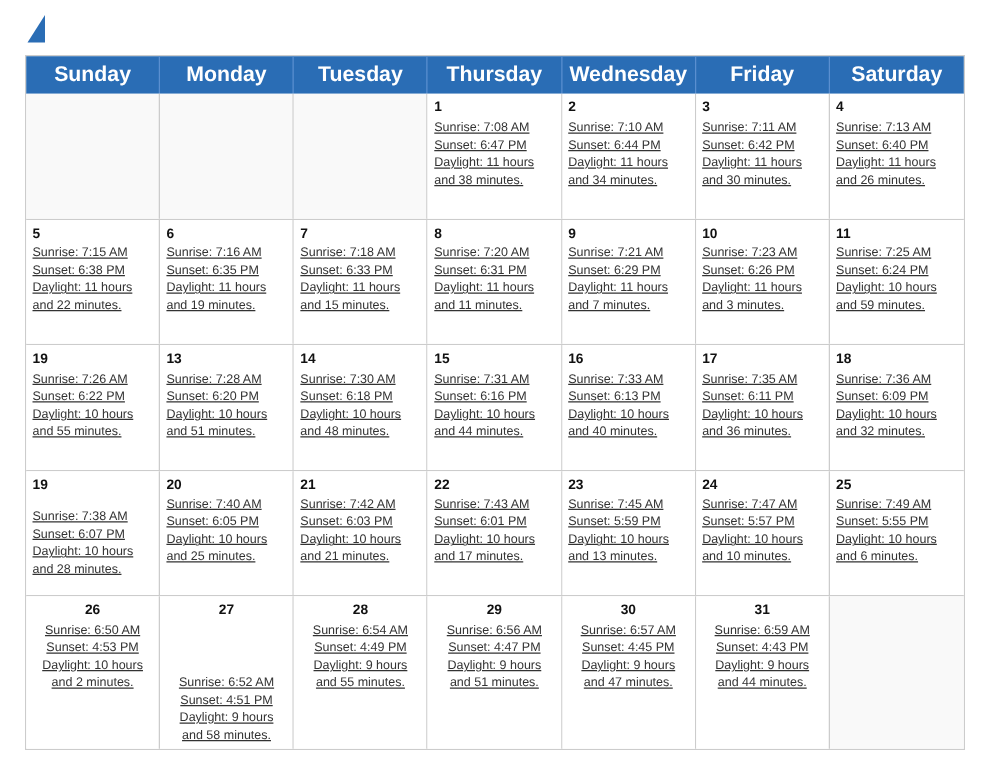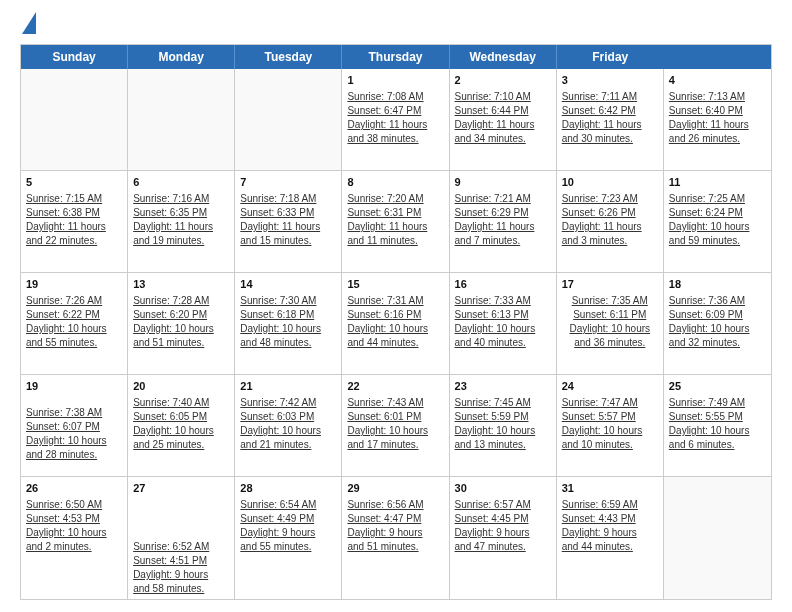--- a/index.html
+++ b/index.html
@@ -62,39 +62,39 @@
       flex-direction: column;
       border: 1px solid #ccc;
     }
     .cal-header {
       display: grid;
       grid-template-columns: repeat(7, 1fr);
       background: #2a6db5;
     }
     .cal-header-cell {
       color: #fff;
-      font-size: 12px;
+      font-size: 17px;
       font-weight: bold;
       text-align: center;
       padding: 5px 2px;
       border-right: 1px solid #5a8fd0;
     }
     .cal-header-cell:last-child { border-right: none; }
     .cal-body {
       flex: 1;
       display: flex;
       flex-direction: column;
     }
     .cal-row {
       display: grid;
       grid-template-columns: repeat(7, 1fr);
       flex: 1;
       border-bottom: 1px solid #ccc;
     }
-    .cal-row:last-child { border-bottom: none; }
+    .cal-row:last-child { border-bottom: none; text-align: center; }
     .cal-cell {
       border-right: 1px solid #ccc;
       padding: 4px 5px 3px 5px;
       font-size: 9.5px;
       color: #333;
       vertical-align: top;
       background: #fff;
       line-height: 1.35;
     }
     .cal-cell:last-child { border-right: none; }
@@ -133,20 +133,21 @@
   </div>
 
   <div class="calendar">
     <div class="cal-header">
     <div class="cal-header-cell">Sunday</div>
         <div class="cal-header-cell">Monday</div>
         <div class="cal-header-cell">Tuesday</div>
         <div class="cal-header-cell">Thursday</div>
         <div class="cal-header-cell">Wednesday</div>
         <div class="cal-header-cell">Friday</div>
+        <div class="cal-header-cell">Saturday</div>
       </div>
     <div class="cal-body">
     <div class="cal-row">
           <div class="cal-cell empty"></div>
           <div class="cal-cell empty"></div>
           <div class="cal-cell empty"></div>
           <div class="cal-cell">
             <div class="day-num">1</div>
             <div class="cell-info" style="white-space: pre-line;">Sunrise: 7:08 AM
 Sunset: 6:47 PM
@@ -257,21 +258,21 @@
           </div>
           <div class="cal-cell">
             <div class="day-num">16</div>
             <div class="cell-info" style="white-space: pre-line;">Sunrise: 7:33 AM
 Sunset: 6:13 PM
 Daylight: 10 hours
 and 40 minutes.</div>
           </div>
           <div class="cal-cell">
             <div class="day-num">17</div>
-            <div class="cell-info" style="white-space: pre-line; text-align: center;">Sunrise: 7:35 AM
+            <div class="cell-info" style="white-space: pre-line;">Sunrise: 7:35 AM
 Sunset: 6:11 PM
 Daylight: 10 hours
 and 36 minutes.</div>
           </div>
           <div class="cal-cell">
             <div class="day-num">18</div>
             <div class="cell-info" style="white-space: pre-line;">Sunrise: 7:36 AM
 Sunset: 6:09 PM
 Daylight: 10 hours
 and 32 minutes.</div>

